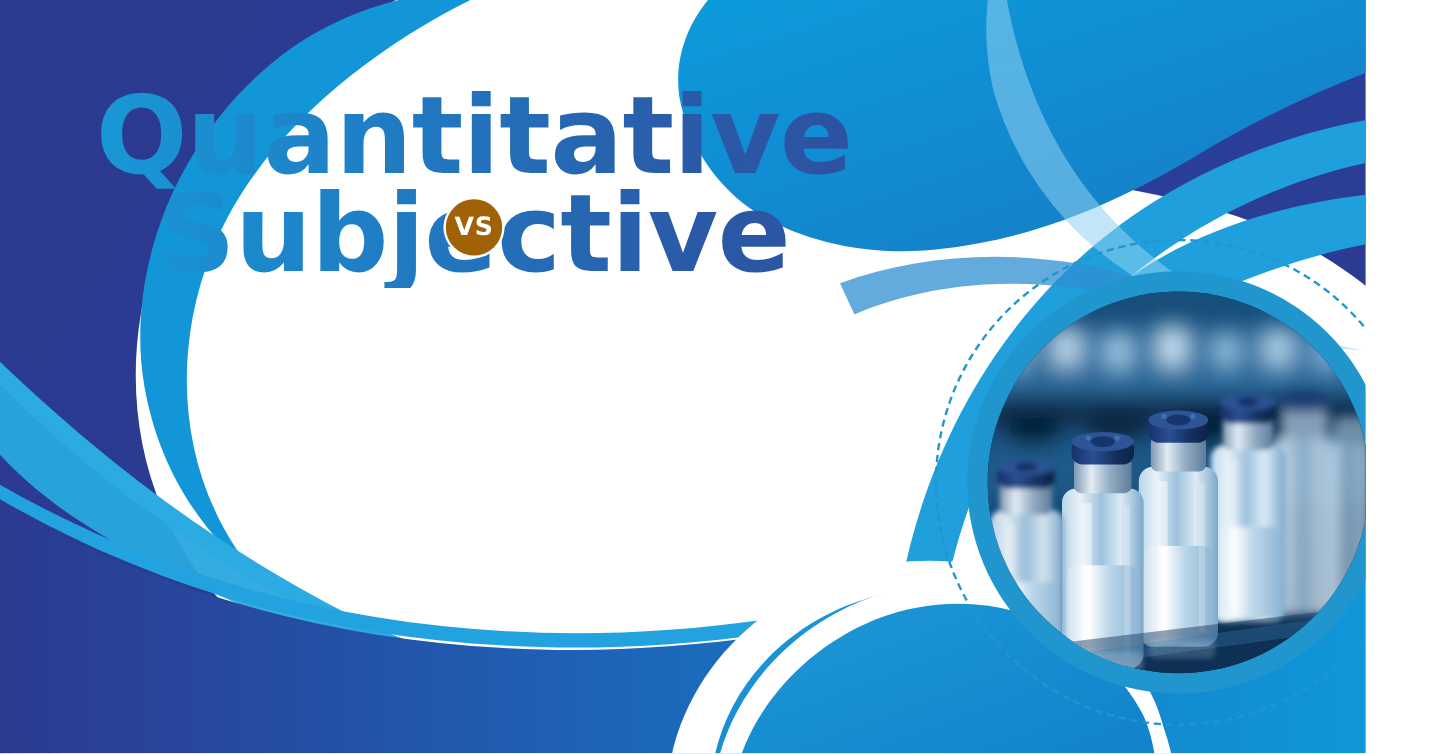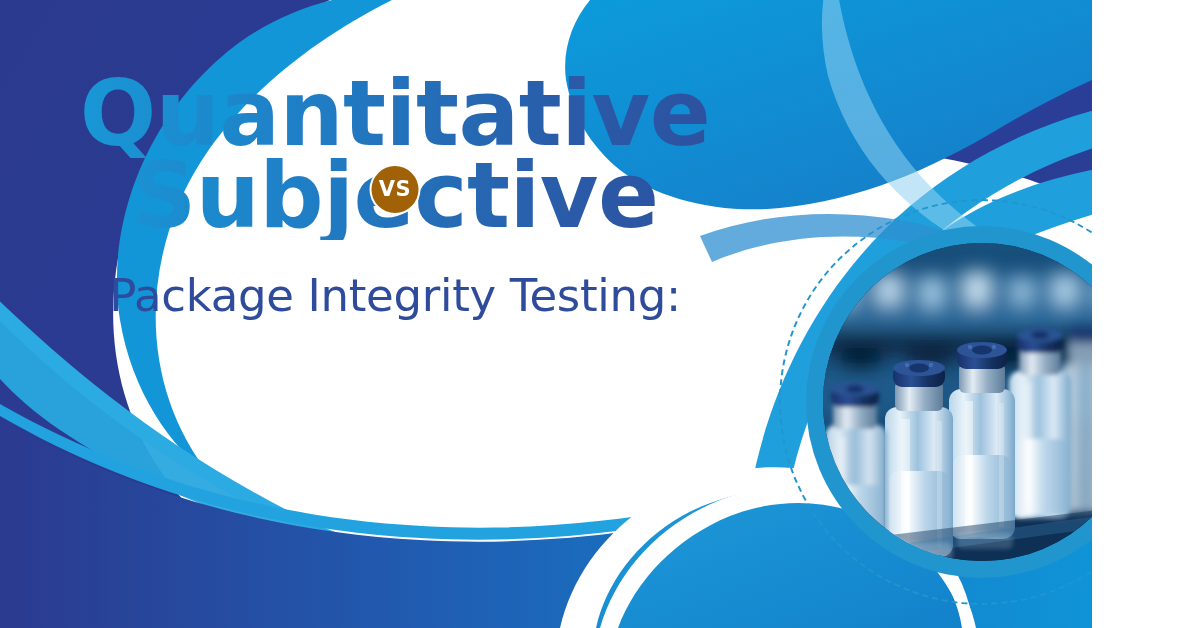--- a/index.html
+++ b/index.html
@@ -3,20 +3,21 @@
 <meta charset="utf-8">
 <style>
   html,body{margin:0;padding:0;background:#fff;}
   body{
     font-family:"DejaVu Sans", sans-serif;
     width:1200px;height:628px;overflow:hidden;
   }
   .banner{
     position:relative;width:1092px;height:628px;overflow:hidden;
     background:#ffffff;
+    padding-left:46px;
   }
   .bg-svg{position:absolute;inset:0;width:1200px;height:628px;display:block;}
 
   
   .text-block{
     position:absolute;left:0;top:70px;width:790px;
     text-align:center;z-index:5;
     pointer-events:none;
   }
   .headline{
@@ -248,21 +249,20 @@
              C676,538 636,580 618,628 Z" fill="#ffffff"></path>
   </svg>
 
   <div class="text-block">
     <div class="headline">
       <span class="hl-line l1">Quantitative</span>
       <span class="hl-line l2">Subjective</span>
       <span class="vs-badge">VS</span>
     </div>
     <div class="subtitle">
-      <span class="sub-line">Package Integrity Testing:</span>
     </div>
   </div>
 
   <div class="photo-wrap">
     <div class="dashed-ring"></div>
     <div class="photo-ring"></div>
     <div class="photo-clip">
       <svg class="photo-svg" viewBox="0 0 318 318">
         <defs>
           <linearGradient id="bgLab" x1="0" y1="0" x2="0.4" y2="1">

